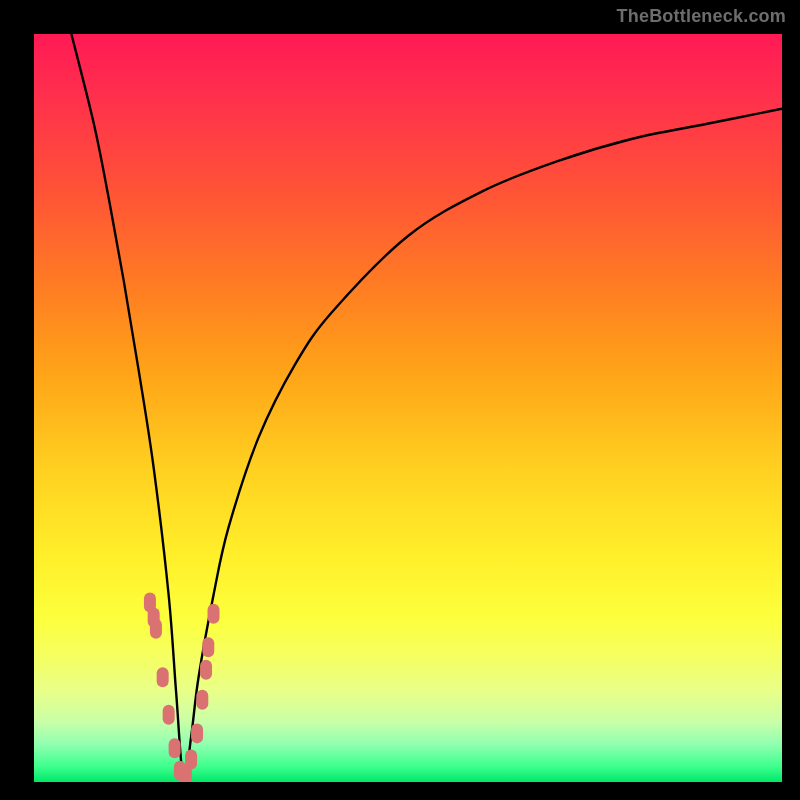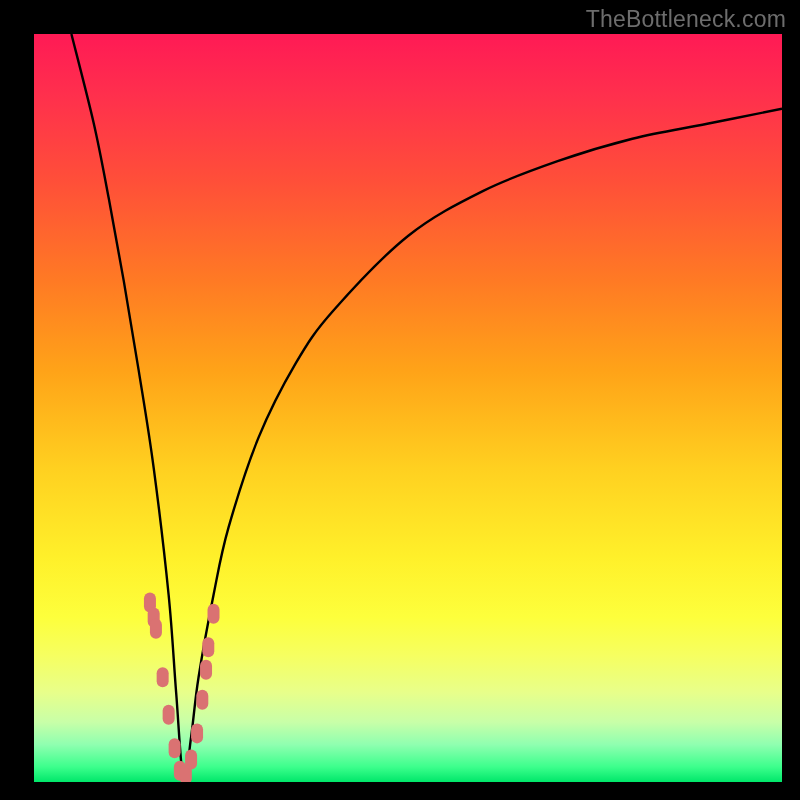--- a/index.html
+++ b/index.html
@@ -44,22 +44,22 @@
       #8fffb0 95%,
       #3cff8c 98%,
       #00e76a 100%
     );
   }
   .watermark {
     position: absolute;
     top: 6px;
     right: 14px;
     color: #6d6d6d;
-    font-size: 23px;
-    font-weight: 400;
+    font-size: 18px;
+    font-weight: 700;
     letter-spacing: 0.2px;
     user-select: none;
   }
   svg.curve {
     position: absolute;
     left: 0; top: 0;
     width: 748px;
     height: 748px;
     overflow: visible;
   }

